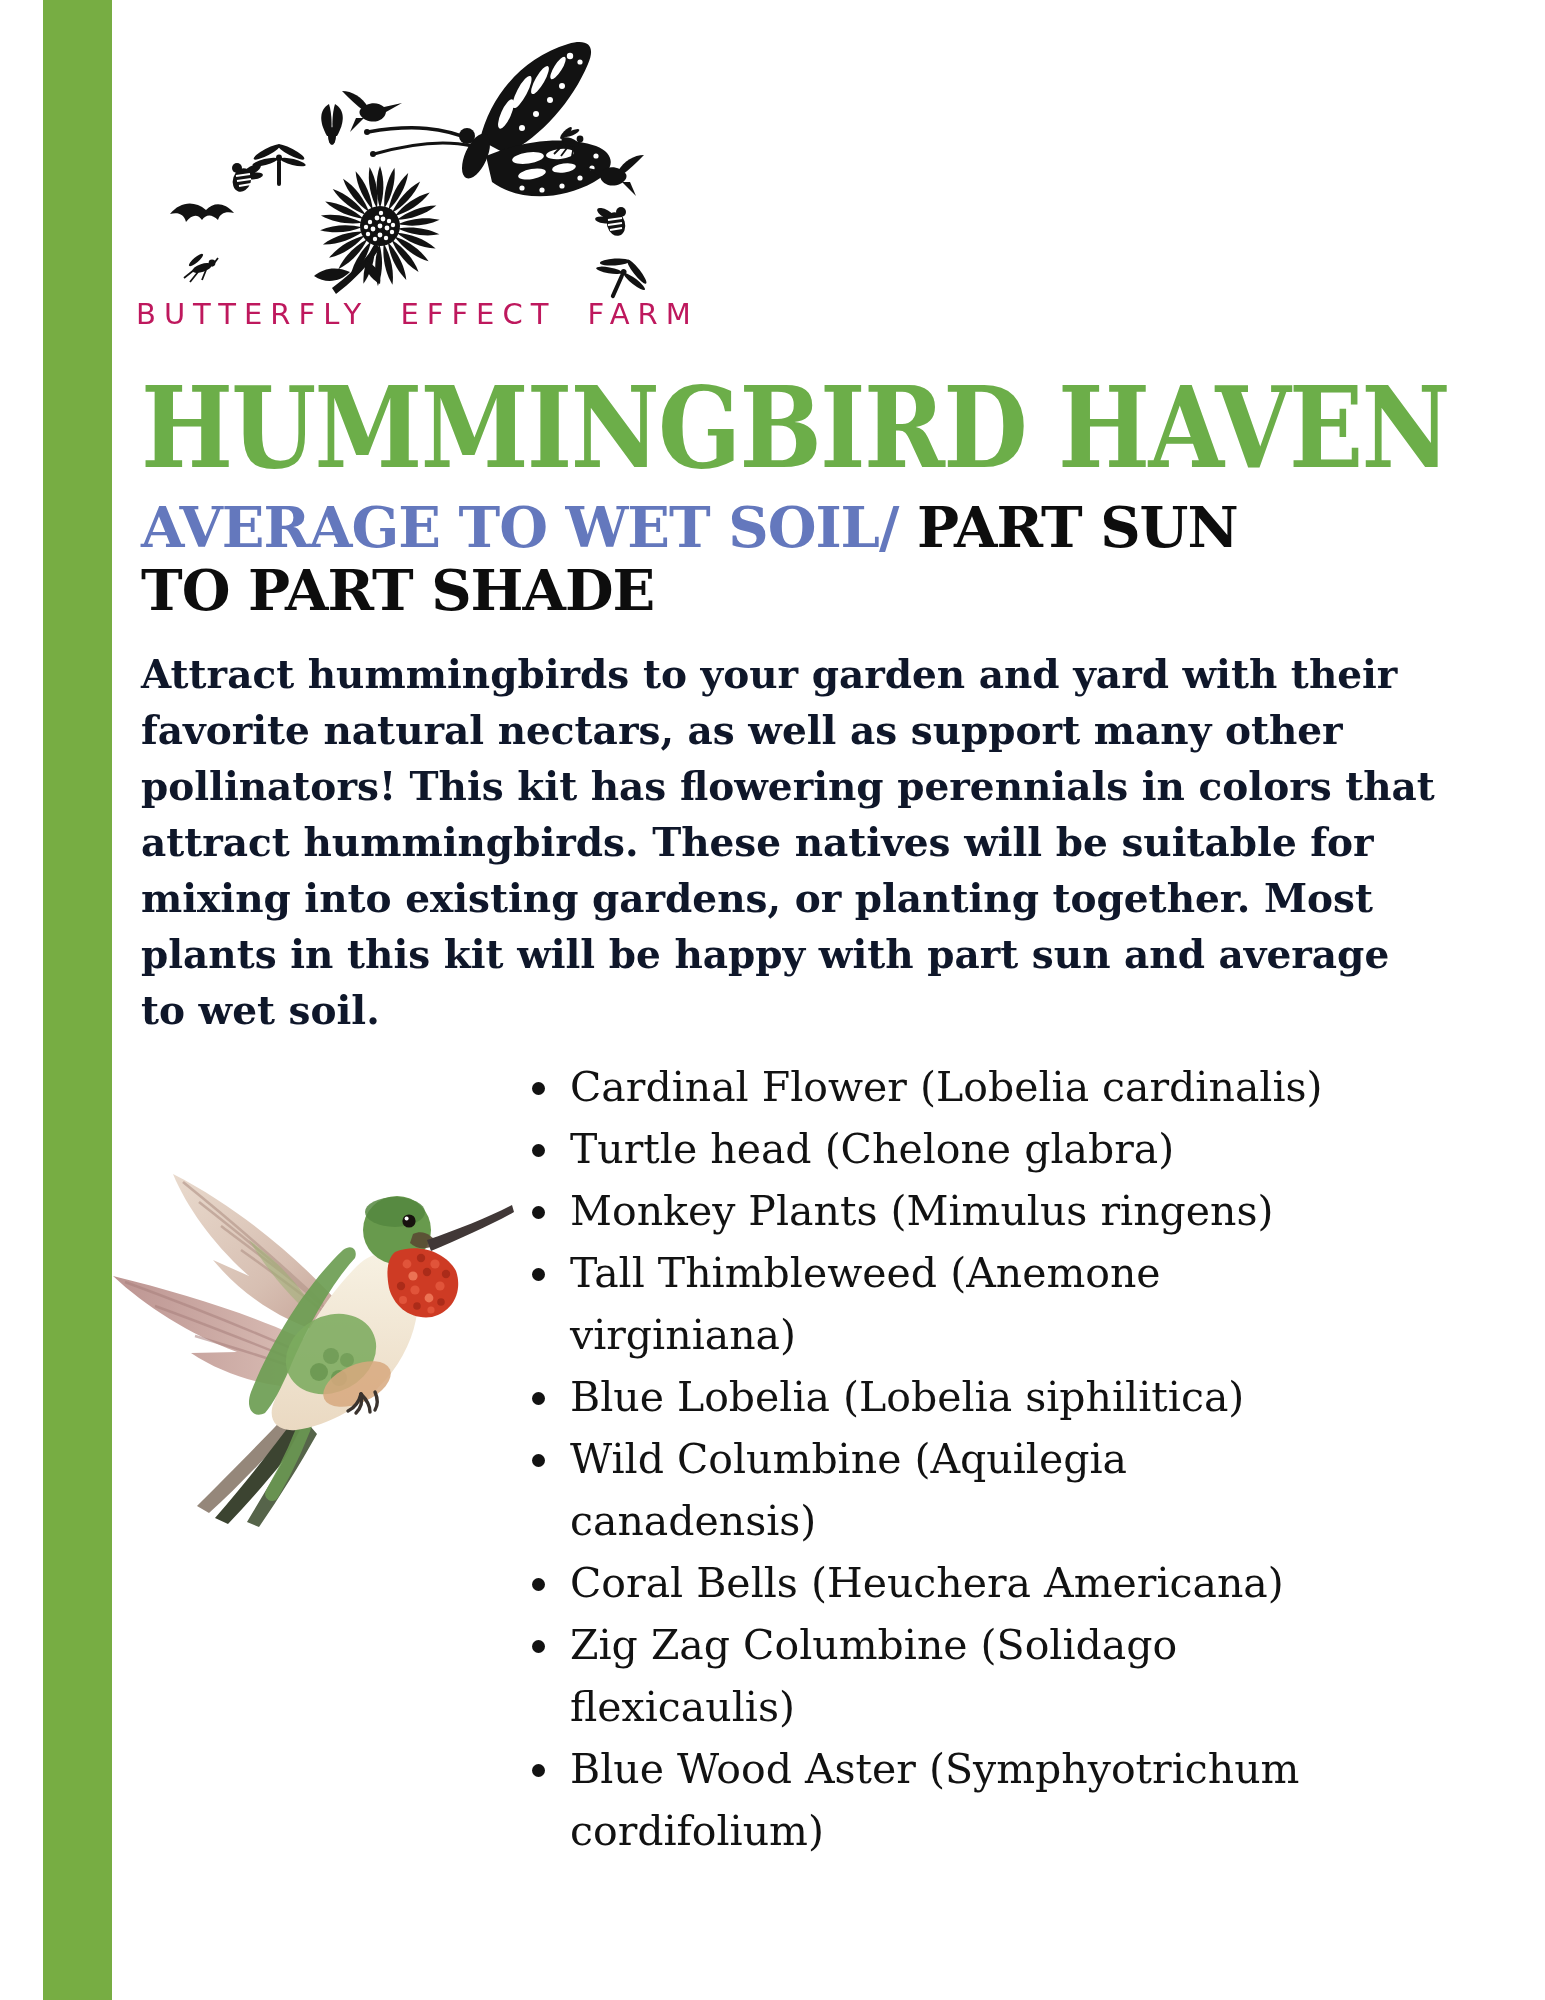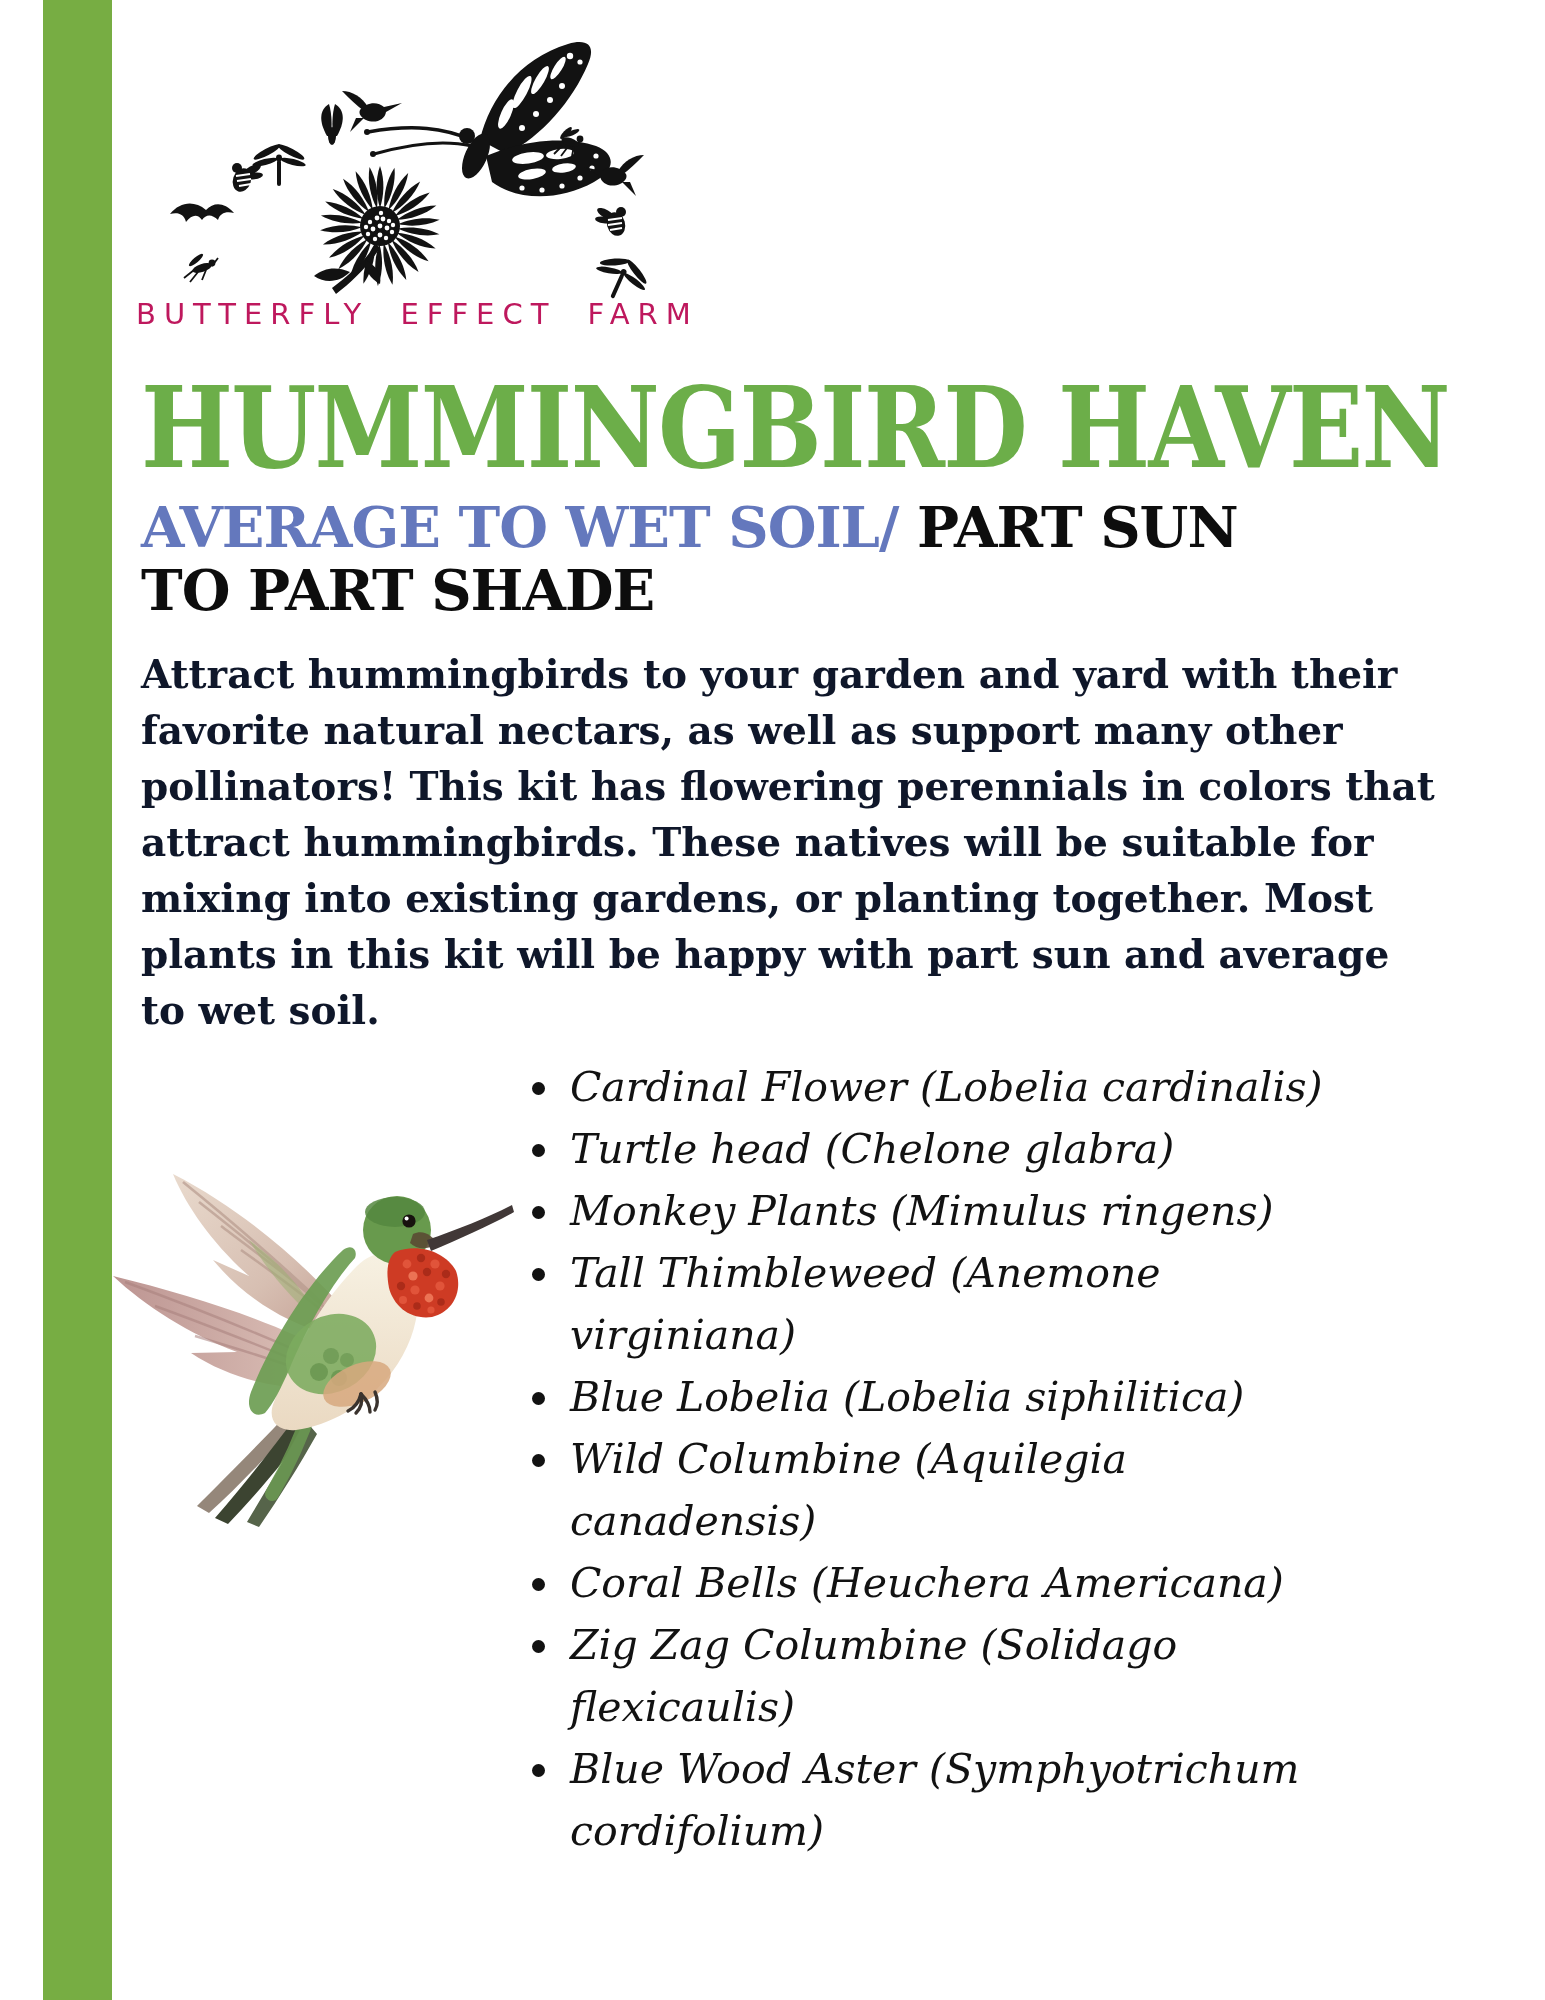--- a/index.html
+++ b/index.html
@@ -36,21 +36,21 @@
   .intro{
     position:absolute;left:141px;top:646px;width:1305px;
     font-weight:700;font-size:39px;line-height:56px;color:#0f172a;
   }
   
   .plant-list{
     position:absolute;left:516px;top:1056px;width:800px;
     margin:0;padding:0 0 0 48px;list-style:disc;
     font-size:41px;line-height:62px;color:#121212;font-weight:400;
   }
-  .plant-list li{padding-left:6px;font-style:italic;}
+  .plant-list li{padding-left:6px;}
   
   .bird-art{position:absolute;left:95px;top:1156px;width:425px;height:385px;}
   
   .footnotes{
     position:absolute;left:124px;top:1760px;width:1352px;
     font-family:"DejaVu Sans", sans-serif;font-size:31px;line-height:65px;
     letter-spacing:-0.4px;color:#222;
   }
   .footnotes p{margin:0;}
 </style>

